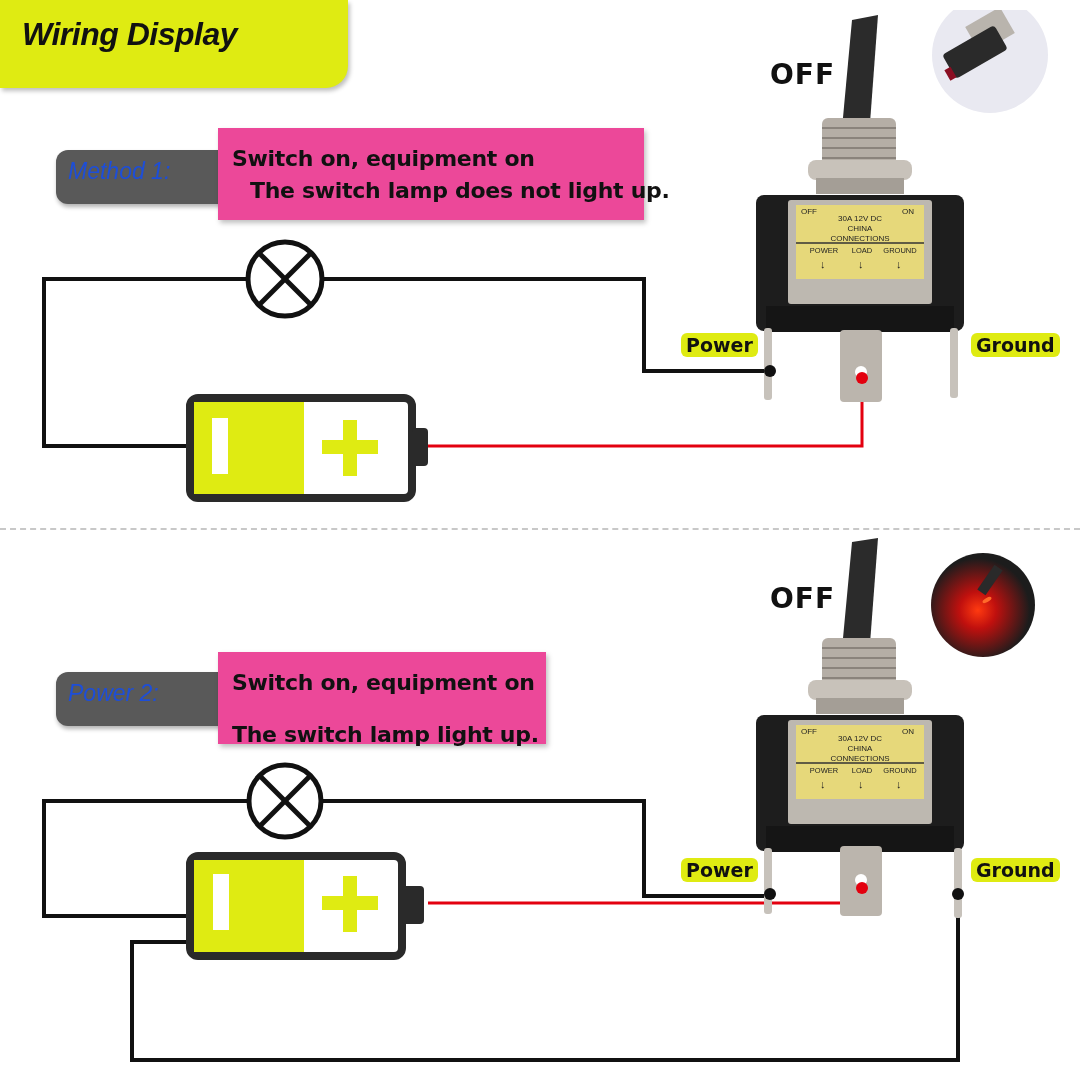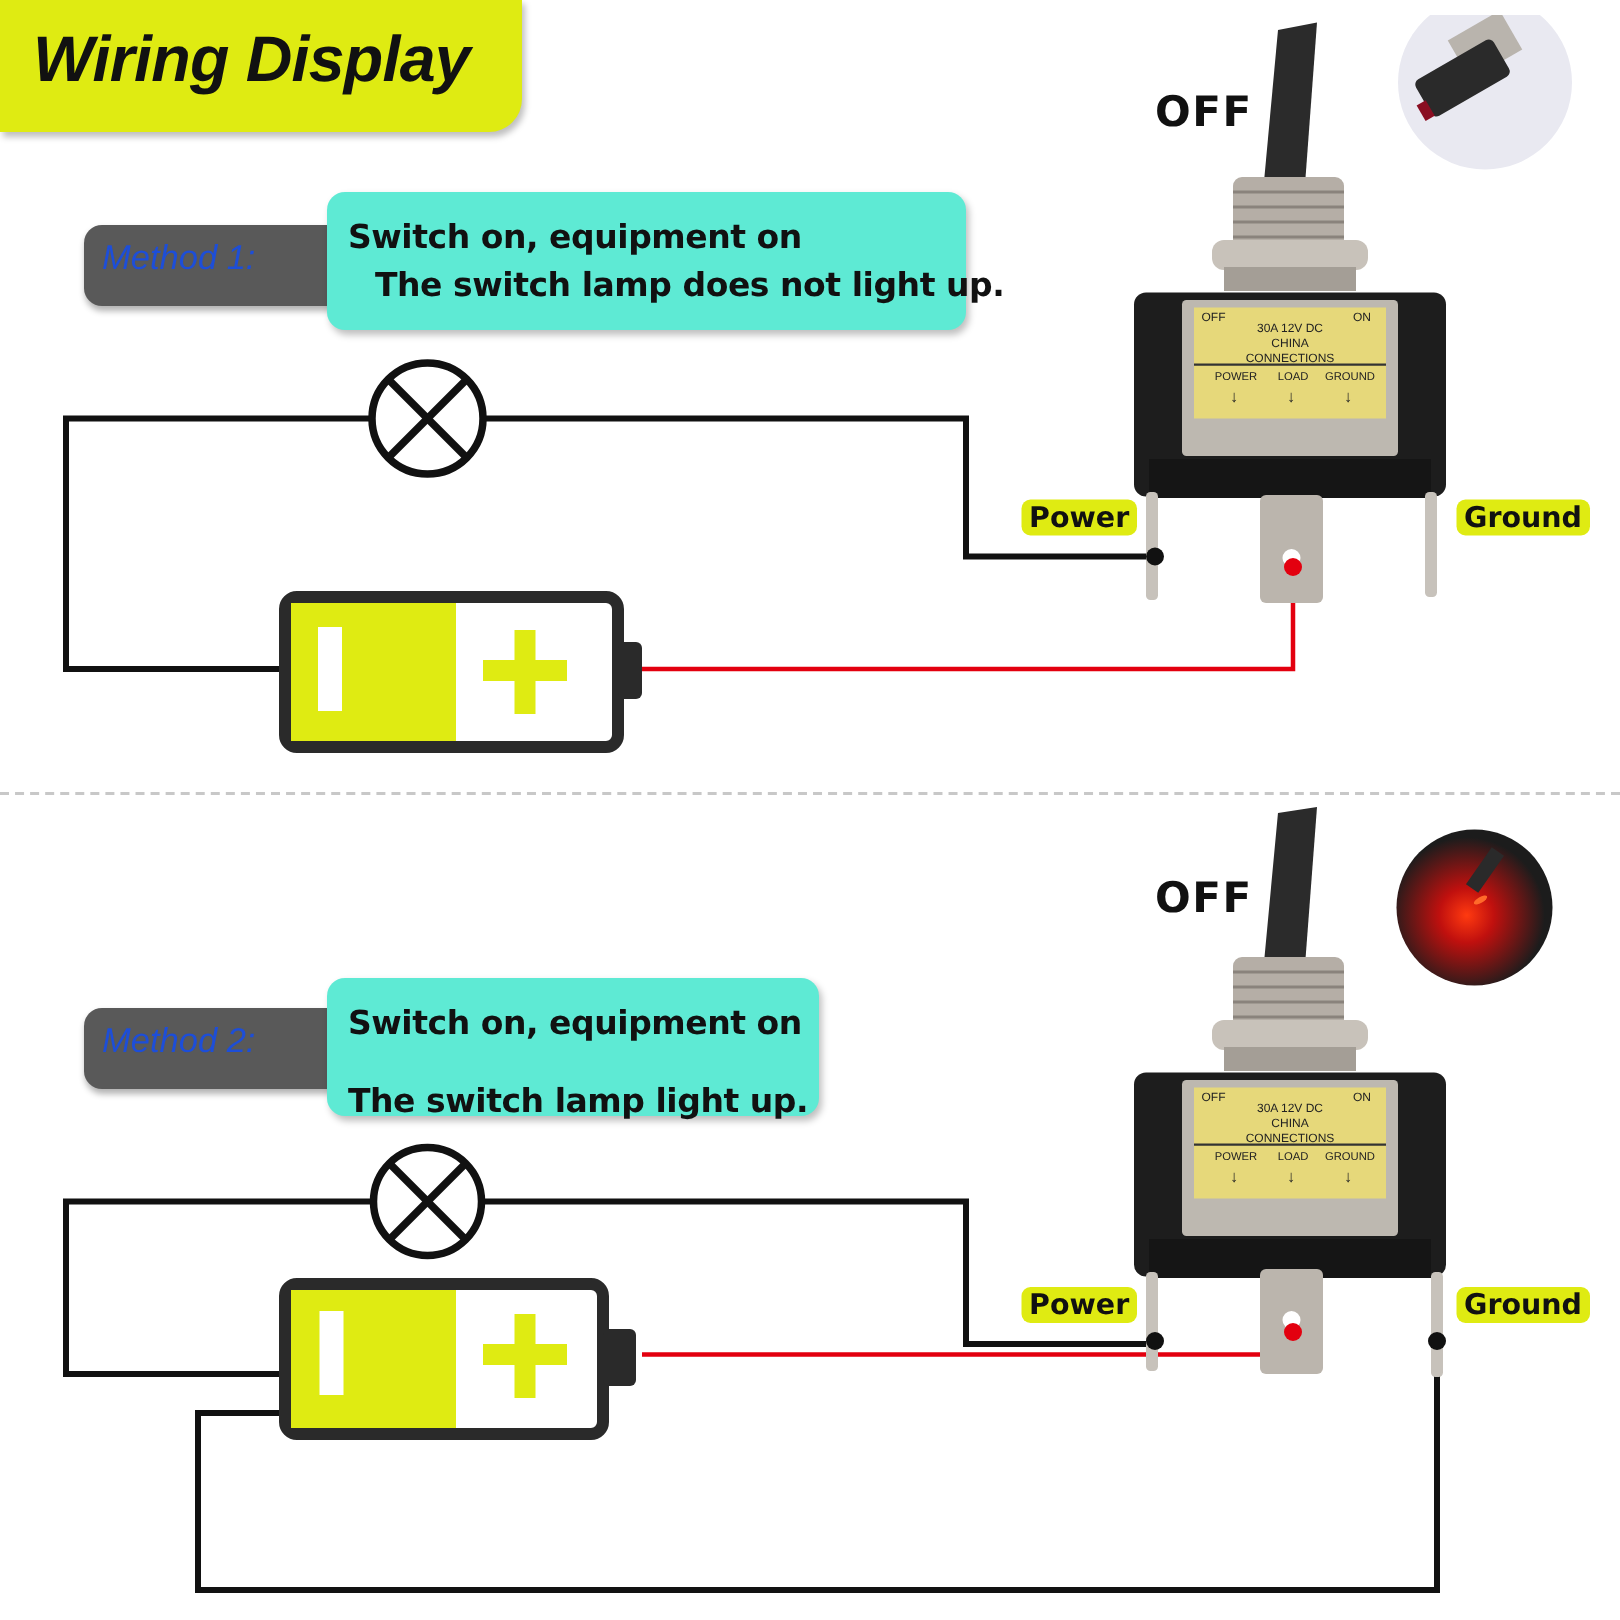--- a/index.html
+++ b/index.html
@@ -4,30 +4,30 @@
 <style>
   html, body { margin:0; padding:0; background:#ffffff; }
   body { width:1080px; height:1080px; position:relative; overflow:hidden; font-family:"DejaVu Sans", sans-serif; }
   .abs { position:absolute; }
   .title-tab {
     left:0; top:0; width:348px; height:88px; background:#dfeb12;
     border-bottom-right-radius:22px; box-shadow:2px 3px 4px rgba(0,0,0,0.25);
   }
   .title-text {
     left:22px; top:16px; font-family:"Liberation Sans", sans-serif; font-weight:bold; font-style:italic;
-    font-size:43px; color:#111; letter-spacing:-0.5px;
+    font-size:32px; color:#111; letter-spacing:-0.5px;
   }
   .method-pill {
     background:#595959; border-radius:12px; box-shadow:1px 3px 4px rgba(0,0,0,0.3);
   }
   .method-text {
     font-family:"Liberation Sans", sans-serif; font-weight:normal; font-style:italic; font-size:23px; color:#1d4ed8;
   }
   .desc-box {
-    background:#5eead4; border-radius:12px; box-shadow:2px 3px 5px rgba(0,0,0,0.25);
+    background:#ec4899; border-radius:0; box-shadow:2px 3px 5px rgba(0,0,0,0.25);
   }
   .desc-line {
     font-family:"DejaVu Sans", sans-serif; font-weight:bold; font-size:22px; color:#111; white-space:nowrap; letter-spacing:-0.3px;
   }
   .off-label { font-family:"DejaVu Sans", sans-serif; font-weight:bold; font-size:28px; color:#111; letter-spacing:1px; }
   .term-label {
     background:#dfeb12; border-radius:6px; padding:1px 5px; font-family:"DejaVu Sans", sans-serif; font-weight:bold; font-size:19px; color:#111;
   }
   .divider { left:0; top:528px; width:1080px; height:0; border-top:2px dashed #c8c8c8; }
   svg text { font-family:"Liberation Sans", sans-serif; }
@@ -119,21 +119,21 @@
   <circle cx="30" cy="361" r="6" fill="#111"></circle>
   <circle cx="122" cy="368" r="6" fill="#e3000f"></circle>
 </svg>
 
 <div class="abs term-label" style="left:681px;top:333px;">Power</div>
 <div class="abs term-label" style="left:971px;top:333px;">Ground</div>
 
 <div class="abs divider"></div>
 
 <div class="abs method-pill" style="left:56px;top:672px;width:180px;height:54px;"></div>
-<div class="abs method-text" style="left:68px;top:680px;">Method 2:</div>
+<div class="abs method-text" style="left:68px;top:680px;">Power 2:</div>
 <div class="abs desc-box" style="left:218px;top:652px;width:328px;height:92px;">
   <div class="abs desc-line" style="left:14px;top:18px;">Switch on, equipment on</div>
   <div class="abs desc-line" style="left:14px;top:50px;margin-top:20px;">The switch lamp light up.</div>
 </div>
 
 <div class="abs off-label" style="left:770px;top:582px;">OFF</div>
 
 <svg class="abs" style="left:0;top:530px;" width="1080" height="550">
   <polyline points="188,386 44,386 44,271 247,271" fill="none" stroke="#111" stroke-width="4"></polyline>
   <polyline points="323,271 644,271 644,366 770,366" fill="none" stroke="#111" stroke-width="4"></polyline>

